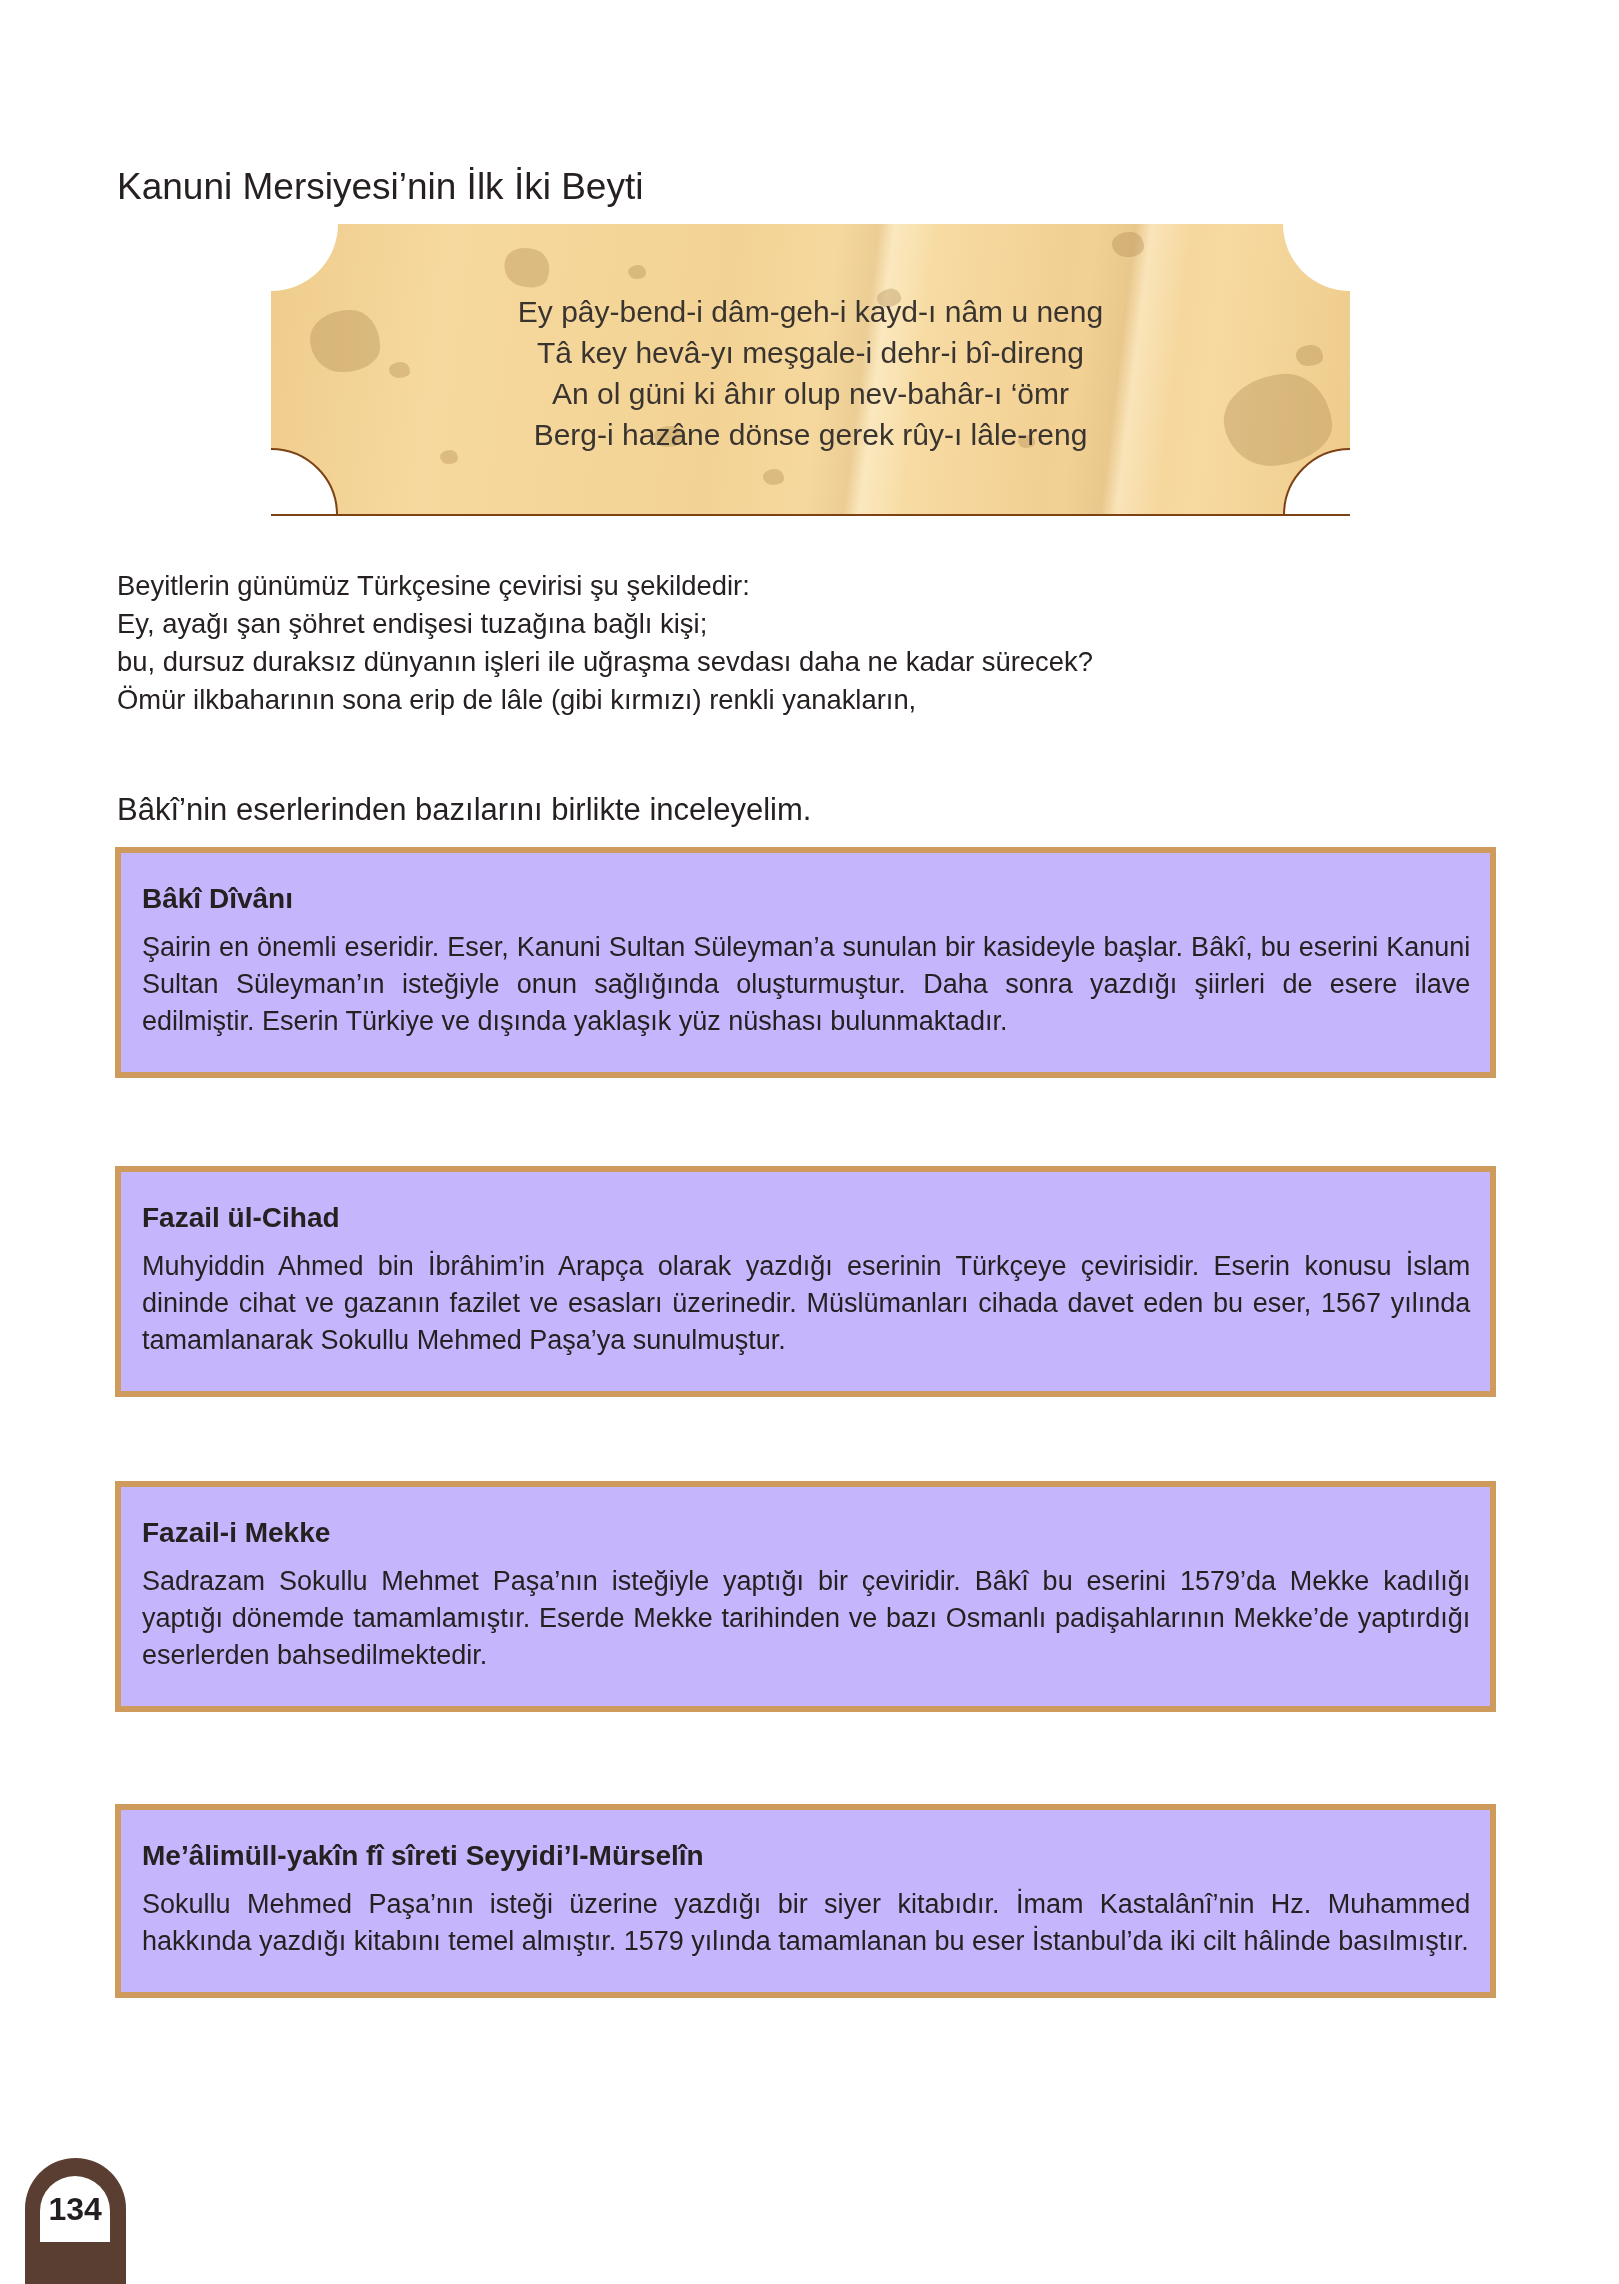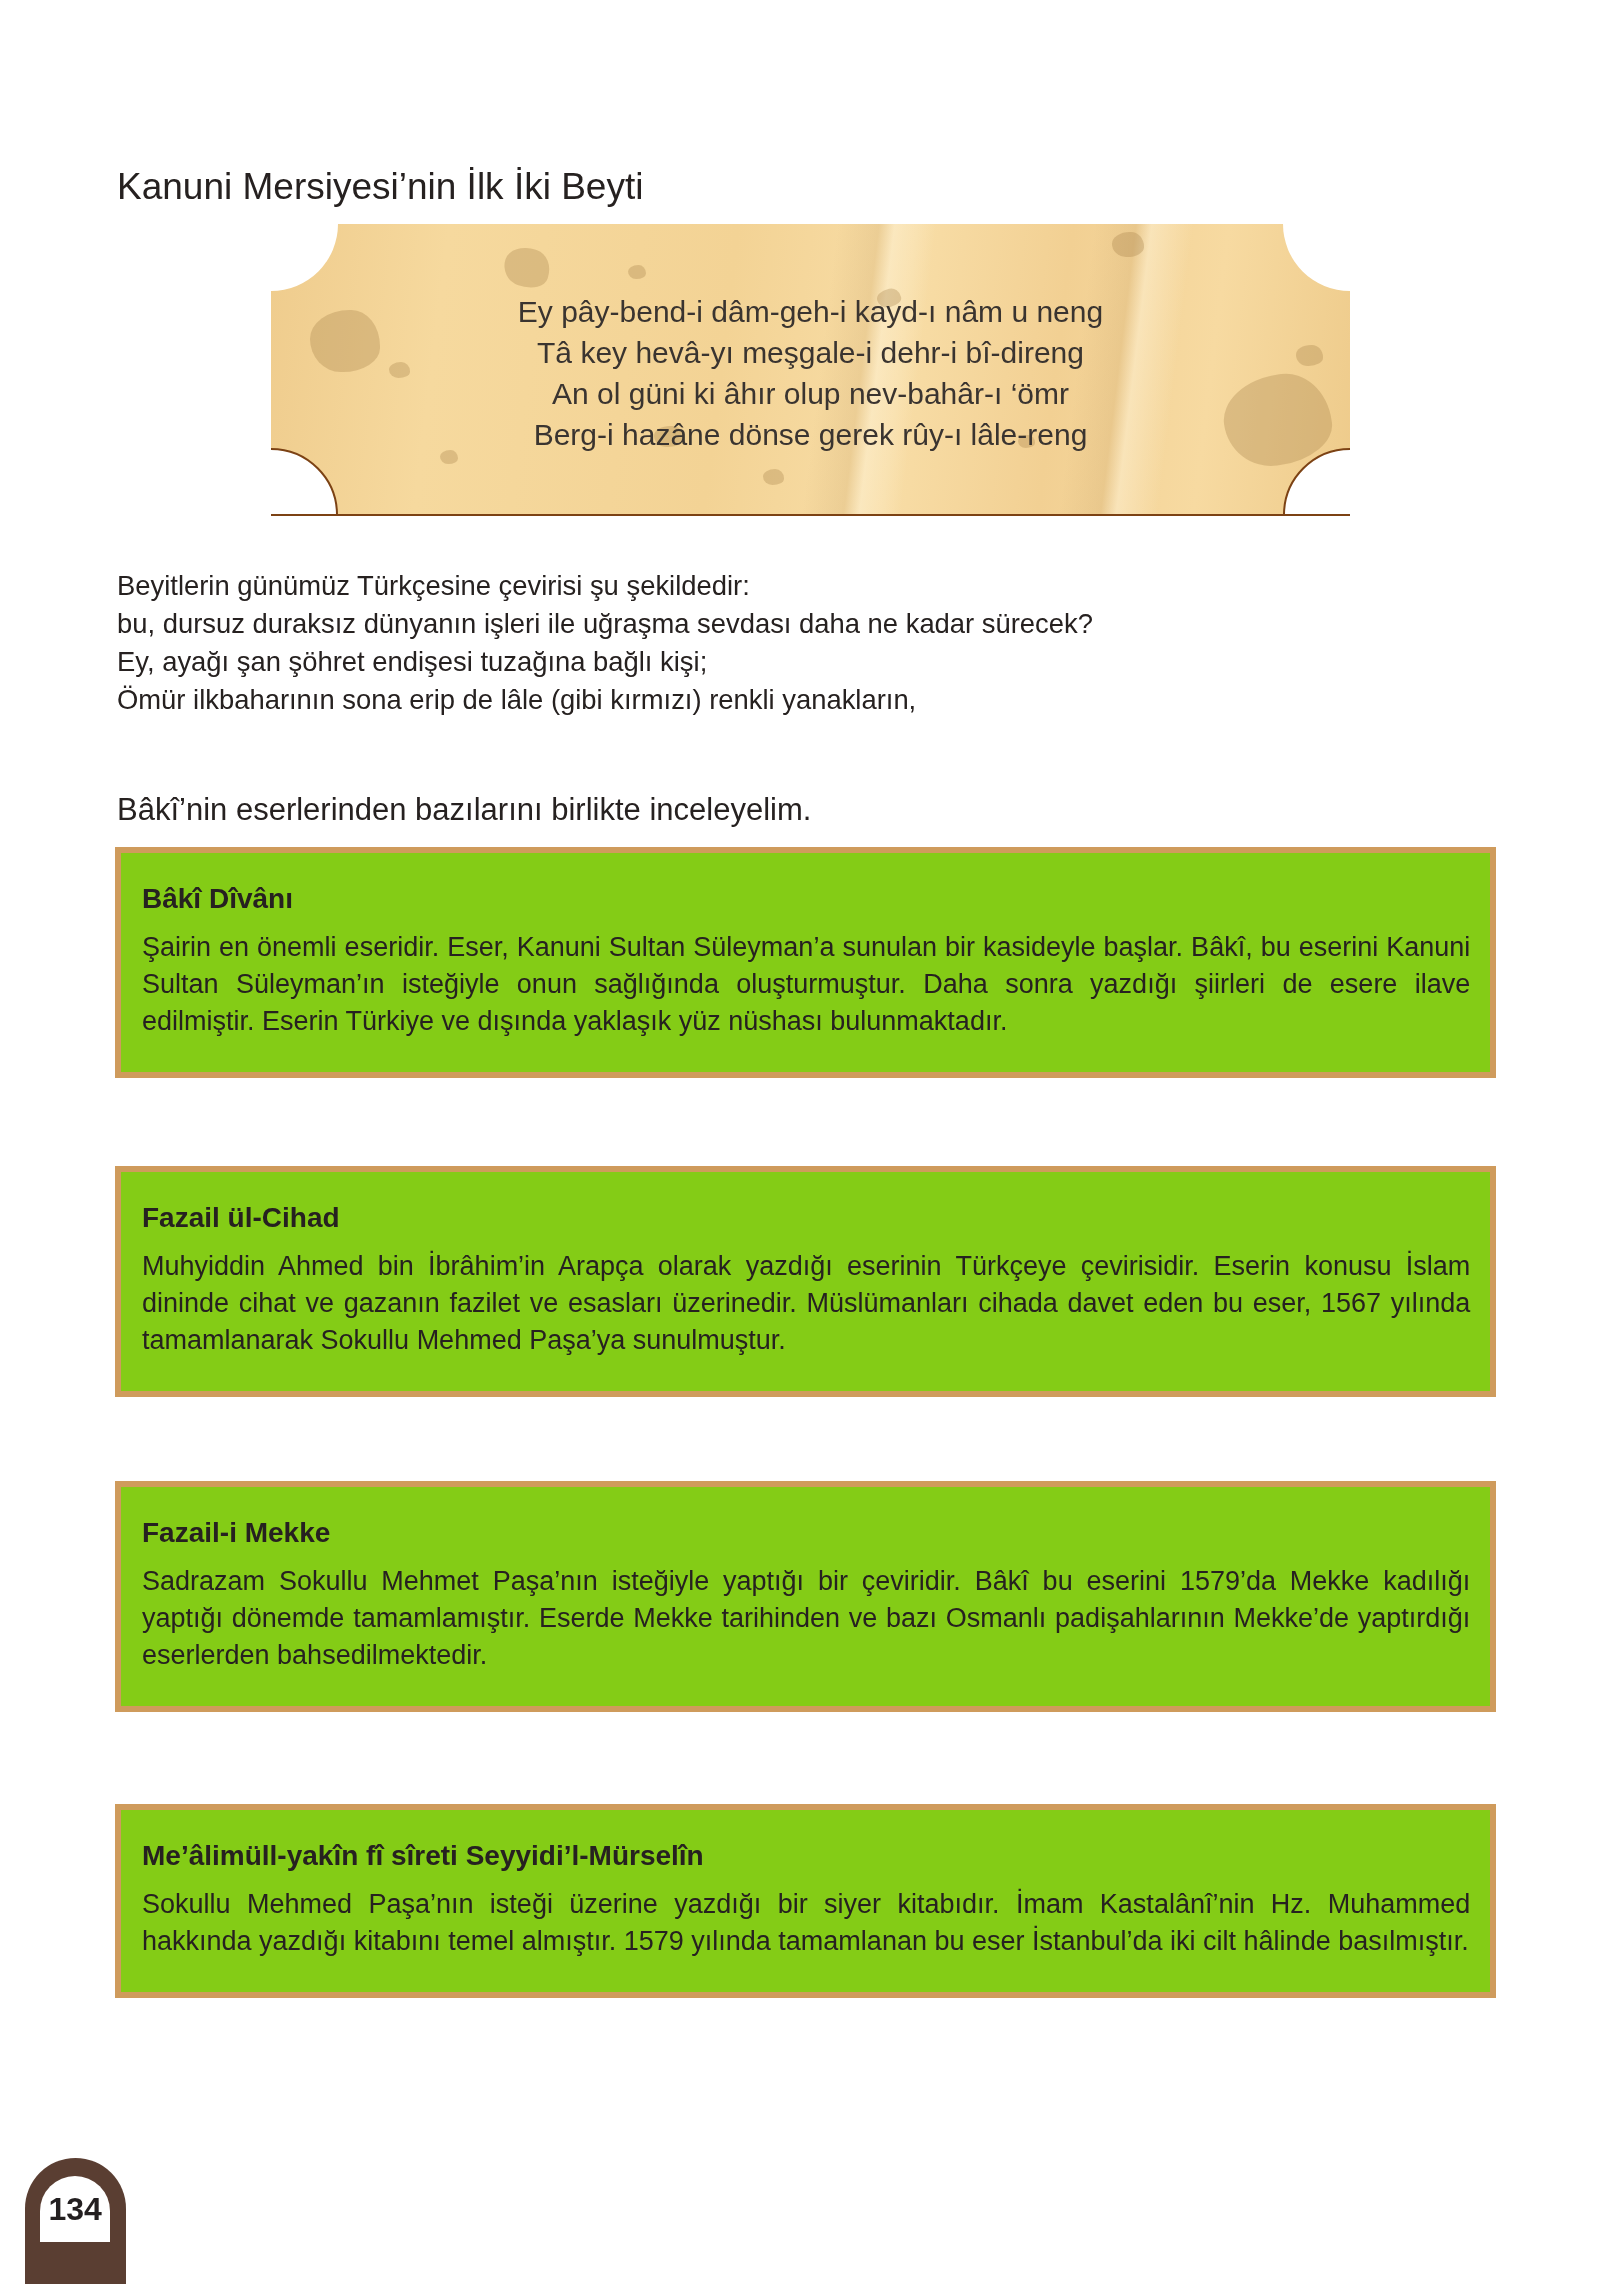--- a/index.html
+++ b/index.html
@@ -73,21 +73,21 @@
     font-size:31px;
     white-space:nowrap;
   }
   
   .work-card{
     position:absolute;
     left:115px;
     width:1381px;
     box-sizing:border-box;
     border:6.3px solid #cf9b5c;
-    background:#84cc16;
+    background:#c4b5fd;
     padding:29.5px 19.7px 32px 21px;
   }
   .work-card.w0{top:847px;}
   .work-card.w1{top:1166px;}
   .work-card.w2{top:1481px;}
   .work-card.w3{top:1804px;}
   .work-title{
     margin:0 0 14px 0;
     font-size:28px;
     font-weight:bold;
@@ -152,22 +152,22 @@
     <div class="poem">
       <div class="poem-line">Ey pây-bend-i dâm-geh-i kayd-ı nâm u neng</div>
       <div class="poem-line">Tâ key hevâ-yı meşgale-i dehr-i bî-direng</div>
       <div class="poem-line">An ol güni ki âhır olup nev-bahâr-ı ‘ömr</div>
       <div class="poem-line">Berg-i hazâne dönse gerek rûy-ı lâle-reng</div>
     </div>
   </div>
 
   <div class="translation">
     <div>Beyitlerin günümüz Türkçesine çevirisi şu şekildedir:</div>
+    <div>Ey, ayağı şan şöhret endişesi tuzağına bağlı kişi;</div>
     <div>bu, dursuz duraksız dünyanın işleri ile uğraşma sevdası daha ne kadar sürecek?</div>
-    <div>Ey, ayağı şan şöhret endişesi tuzağına bağlı kişi;</div>
     <div>Ömür ilkbaharının sona erip de lâle (gibi kırmızı) renkli yanakların,</div>
   </div>
 
   <div class="lead">Bâkî’nin eserlerinden bazılarını birlikte inceleyelim.</div>
 
   <section class="work-card w0">
     <h3 class="work-title">Bâkî Dîvânı</h3>
     <p class="work-body">Şairin en önemli eseridir. Eser, Kanuni Sultan Süleyman’a sunulan bir kasideyle başlar. Bâkî, bu eserini Kanuni Sultan Süleyman’ın isteğiyle onun sağlığında oluşturmuştur. Daha sonra yazdığı şiirleri de esere ilave edilmiştir. Eserin Türkiye ve dışında yaklaşık yüz nüshası bulunmaktadır.</p>
   </section>
 

